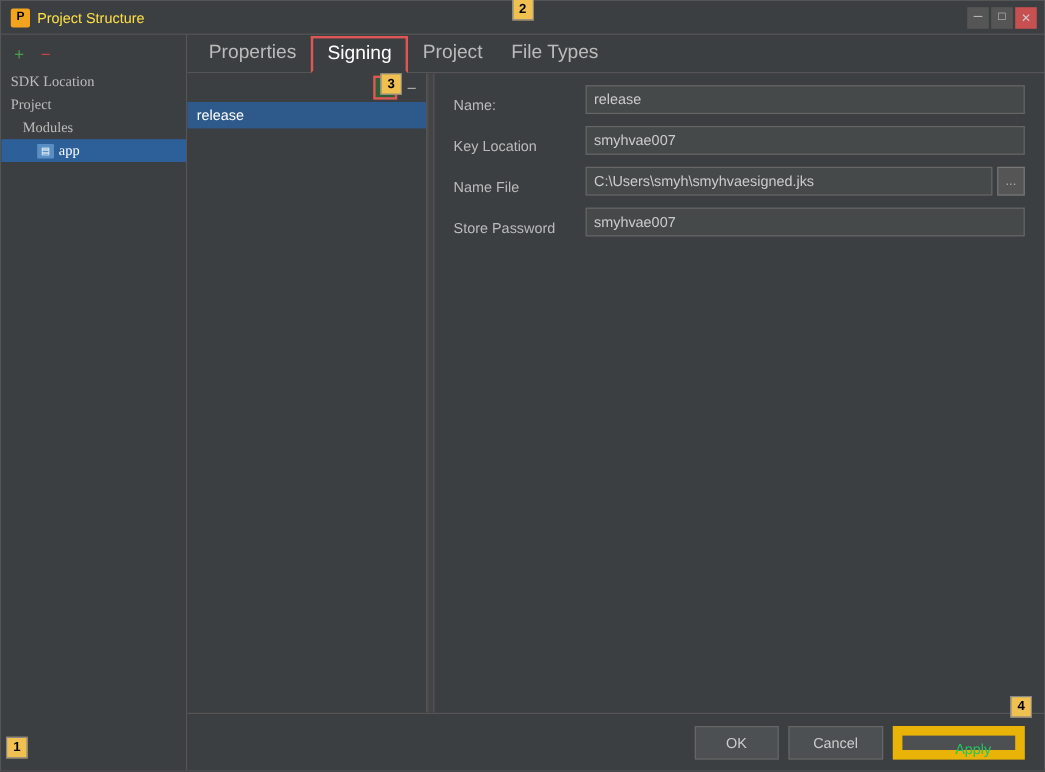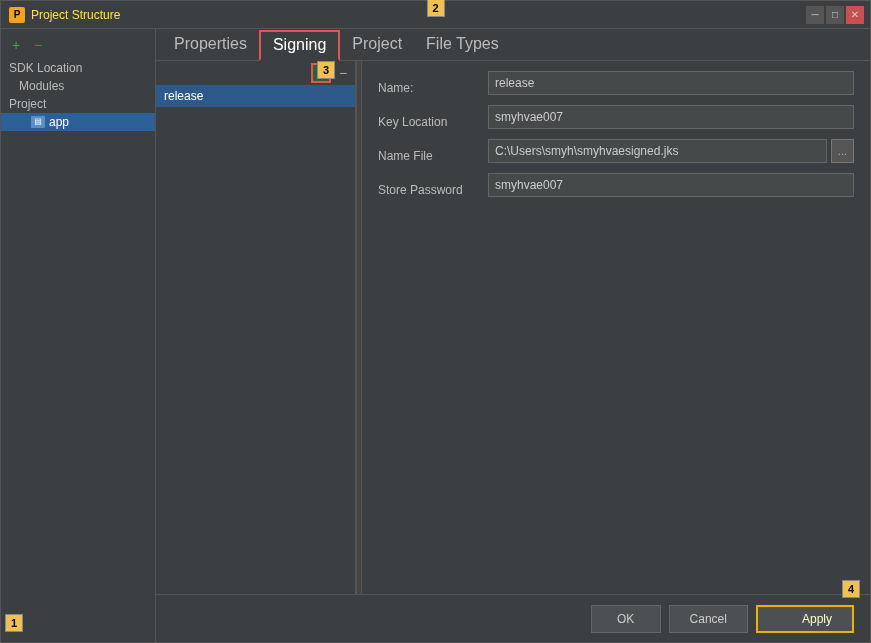--- a/index.html
+++ b/index.html
@@ -106,20 +106,21 @@
       cursor: pointer;
       line-height: 1;
     }
     .sidebar-btn.minus { color: #cc4444; }
     
     .tree-item {
       padding: 2px 8px;
       cursor: pointer;
       color: #bbbbbb;
       font-size: 12px;
+      font-family: Liberation Serif, serif;
     }
     .tree-item.indent1 { padding-left: 18px; }
     .tree-item.indent2 { padding-left: 30px; }
     .tree-item.selected {
       background: #2d6099;
       color: #ffffff;
     }
     .tree-item-inner {
       display: flex;
       align-items: center;
@@ -308,22 +309,22 @@
       height: 28px;
       font-size: 12px;
       cursor: pointer;
       border: 1px solid #666;
       background: #4c5052;
       color: #cccccc;
       min-width: 70px;
     }
     .bottom-btn.apply {
       background: #4c5052;
-      color: #fef9c3;
-      border: 2px solid #eab308;
+      color: #22c55e;
+      border: 8px solid #eab308;
       padding-left: 44px;
     }
     
     .badge-4 {
       position: absolute;
       right: 10px;
       bottom: 44px;
     }
     
     .badge-2 {
@@ -361,25 +362,25 @@
   <div class="main-content">
 
     <div class="sidebar">
       <div class="sidebar-toolbar">
         <button class="sidebar-btn">+</button>
         <button class="sidebar-btn minus">−</button>
       </div>
       <div class="tree-item">
         <span>SDK Location</span>
       </div>
+      <div class="tree-item">
+        <span>Project</span>
+      </div>
       <div class="tree-item indent1">
         <span>Modules</span>
-      </div>
-      <div class="tree-item">
-        <span>Project</span>
       </div>
       <div class="tree-item indent2 selected">
         <div class="tree-item-inner">
           <span class="module-icon">▤</span>
           <span>app</span>
         </div>
       </div>
 
       <div class="label-badge badge-1">1</div>
     </div>

